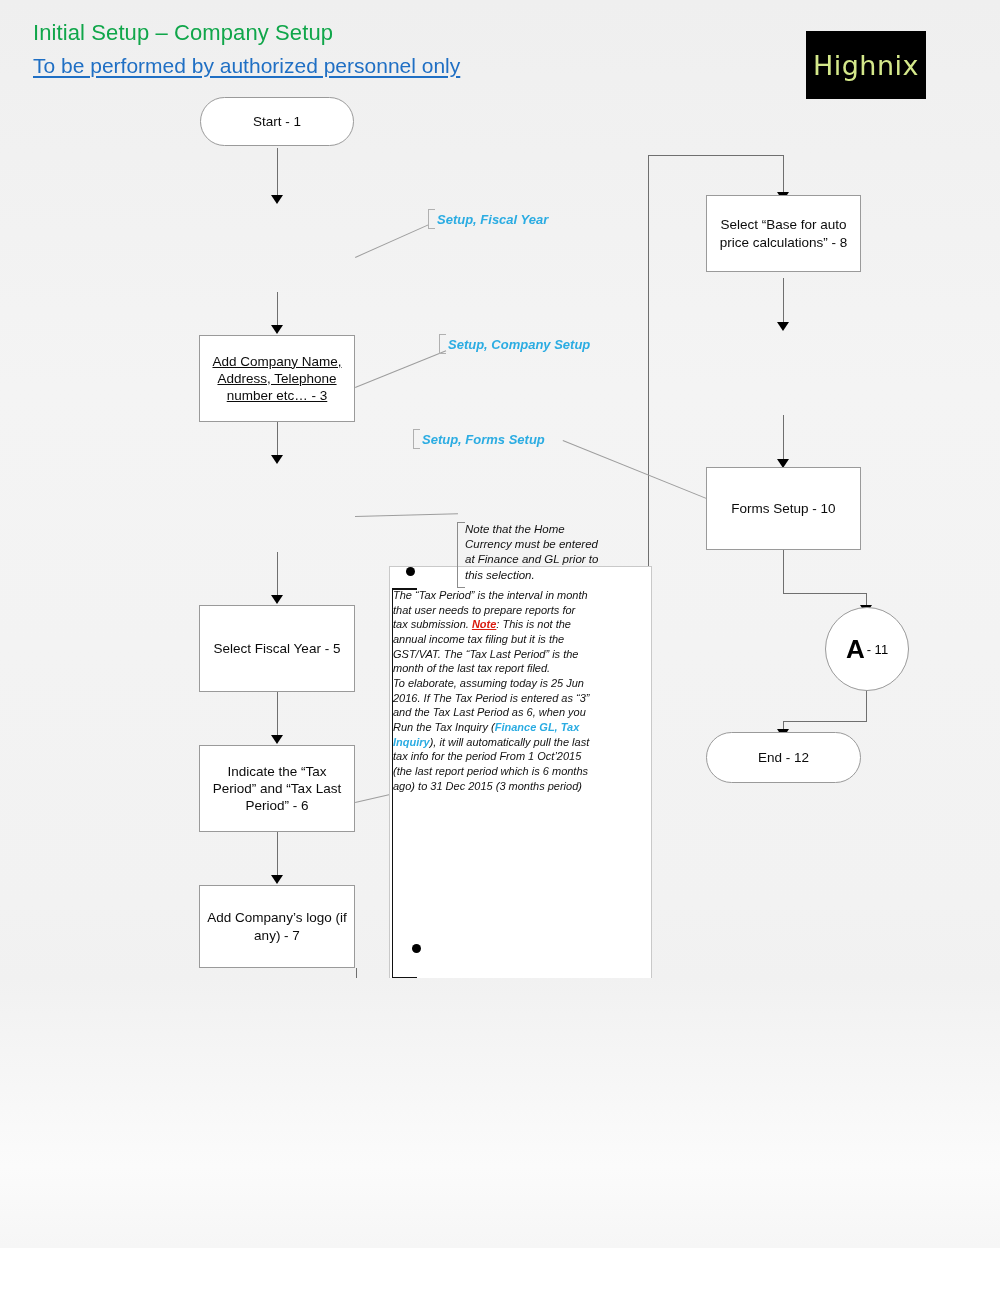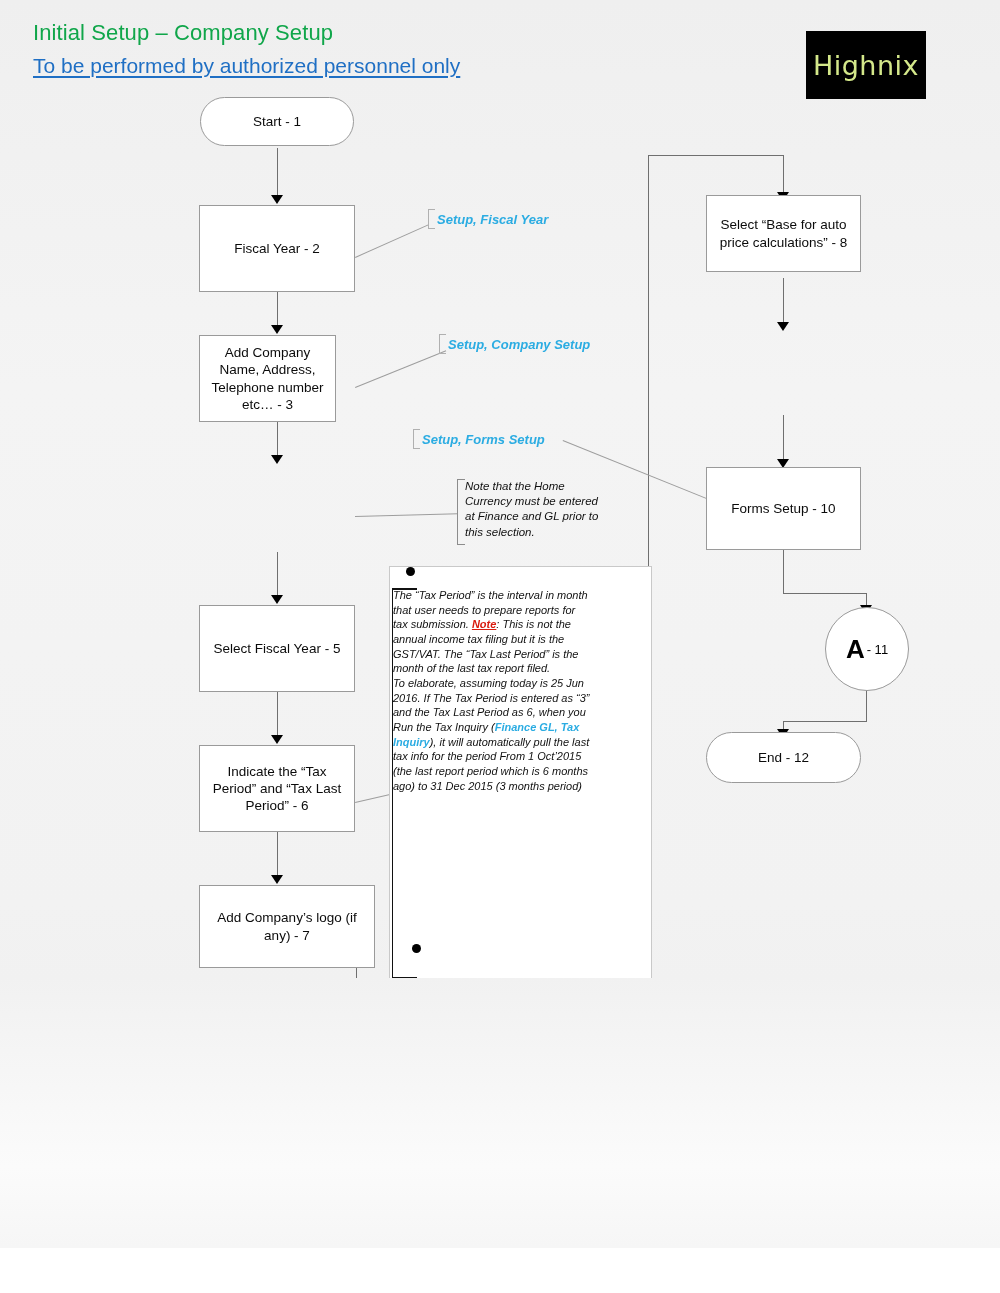--- a/index.html
+++ b/index.html
@@ -45,21 +45,21 @@
   .leader{position:absolute;transform-origin:0 0;height:1px;background:#9d9d9d;}
 
   
   .tag{position:absolute;font-size:13px;font-weight:bold;font-style:italic;color:#2bace2;
        white-space:nowrap;padding-left:9px;}
   .tag:before{content:"";position:absolute;left:0;top:-3px;width:7px;height:20px;
        border:1px solid #b0b0b0;border-right:none;box-sizing:border-box;}
 
   
   .noteSm{position:absolute;font-size:11.5px;font-style:italic;color:#111;line-height:1.32;
-          padding-left:7px;border-left:1px solid #8c8c8c;box-sizing:border-box;}
+          padding-left:7px;border-left:1px solid #8c8c8c;box-sizing:border-box;margin-top:43px;}
   .noteSm:before,.noteSm:after{content:"";position:absolute;left:0;width:7px;height:1px;background:#8c8c8c;}
   .noteSm:before{top:0;}
   .noteSm:after{bottom:0;}
 
   #bigpanel{position:absolute;left:389px;top:566px;width:261px;height:412px;background:#ffffff;border:1px solid #c9c9c9;}
   #bignote{position:absolute;left:392px;top:588px;width:200px;height:390px;
            font-size:11px;font-style:italic;color:#111;line-height:1.335;
            border-left:1px solid #111;box-sizing:border-box;}
   #bignote:before,#bignote:after{content:"";position:absolute;left:0;width:24px;height:1.5px;background:#111;}
   #bignote:before{top:0;}
@@ -123,30 +123,29 @@
   <div class="leader" style="left:355px;top:257px;width:80px;transform:rotate(-24deg);"></div>
   <div class="leader" style="left:355px;top:387px;width:98px;transform:rotate(-22deg);"></div>
   <div class="leader" style="left:355px;top:516px;width:103px;transform:rotate(-1.5deg);"></div>
   <div class="leader" style="left:563px;top:440px;width:180px;transform:rotate(22deg);"></div>
   <div class="leader" style="left:355px;top:802px;width:38px;transform:rotate(-13deg);"></div>
 
   <div id="bigpanel"></div>
 
   <div class="node term" style="left:200px;top:97px;width:154px;height:49px;">Start - 1</div>
 
-  <div class="node" style="left:199px;top:205px;width:156px;height:87px;">Fiscal Year - 2</div>
 
-  <div class="node" style="left:199px;top:335px;width:137px;height:87px;">Add Company Name, Address, Telephone number etc… - 3</div>
+  <div class="node" style="left:199px;top:335px;width:156px;height:87px;text-decoration:underline;">Add Company Name, Address, Telephone number etc… - 3</div>
 
 
   <div class="node" style="left:199px;top:605px;width:156px;height:87px;">Select Fiscal Year - 5</div>
 
   <div class="node" style="left:199px;top:745px;width:156px;height:87px;">Indicate the “Tax Period” and “Tax Last Period” - 6</div>
 
-  <div class="node" style="left:199px;top:885px;width:176px;height:83px;">Add Company’s logo (if any) - 7</div>
+  <div class="node" style="left:199px;top:885px;width:156px;height:83px;">Add Company’s logo (if any) - 7</div>
 
   <div class="node" style="left:706px;top:195px;width:155px;height:77px;">Select “Base for auto price calculations” - 8</div>
 
 
   <div class="node" style="left:706px;top:467px;width:155px;height:83px;">Forms Setup - 10</div>
 
   <div class="circ" style="left:825px;top:607px;width:82px;height:82px;">
     <b>A</b>
     <span>- 11</span>
   </div>

